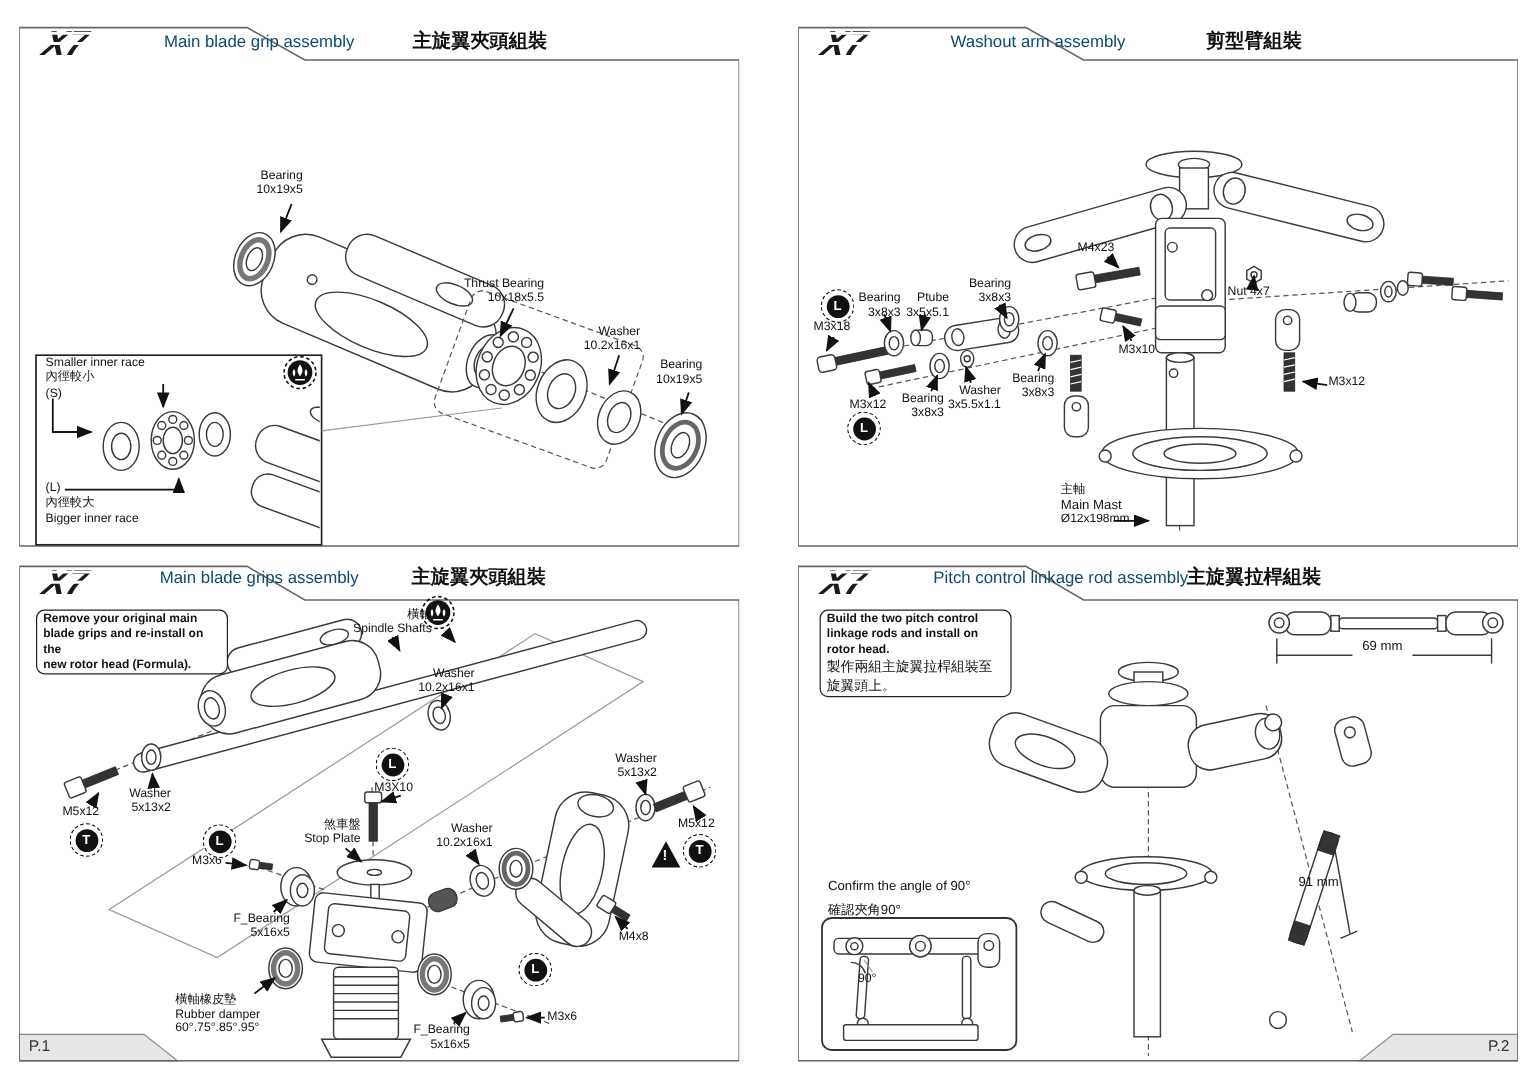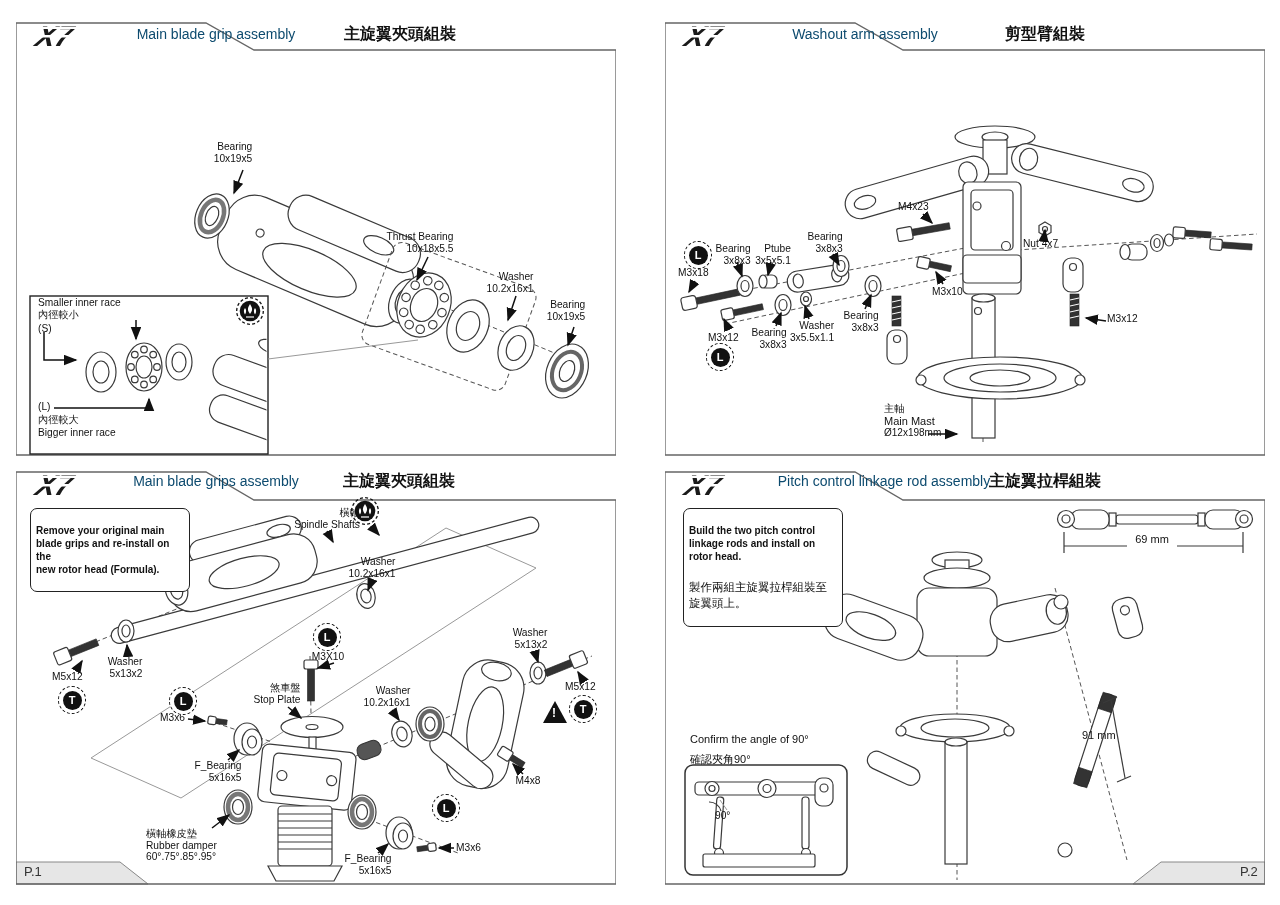--- a/index.html
+++ b/index.html
@@ -11,23 +11,23 @@
             transform:translateX(-50%)}
   .title-zh{position:absolute;font-size:16px;font-weight:bold;color:#111;
             white-space:nowrap;transform:translateX(-50%)}
   .lbl{position:absolute;font-size:10.2px;line-height:1.14;text-align:right;
        transform:translateX(-50%);white-space:pre-line;color:#111}
   .lbl.lft{transform:none;text-align:left}
   .lbl.b{font-weight:normal}
   .lbl.s11{font-size:11px}
   .lbl.s12{font-size:10px}
   .note{position:absolute;border:1.6px solid #222;border-radius:7px;
-        background:#fff;padding:15px 5px;box-sizing:border-box}
+        background:#fff;padding:0 5px;box-sizing:border-box}
   .note .en{font-size:10px;font-weight:bold;line-height:1.3;white-space:pre-line}
-  .note .zh{font-size:11.5px;line-height:1.4;margin-top:16px;white-space:pre-line}
+  .note .zh{font-size:11.5px;line-height:1.4;margin-top:0;white-space:pre-line}
   .icon{position:absolute;transform:translate(-50%,-50%)}
   .cir{width:28px;height:28px;border:1.6px dashed #111;border-radius:50%;
        display:flex;align-items:center;justify-content:center;background:#fff;
        box-sizing:border-box}
   .core{width:19px;height:19px;border-radius:50%;background:#111;color:#fff;
         font-weight:bold;font-size:11px;line-height:19px;text-align:center}
   .warn{width:0;height:0;border-left:12px solid transparent;
         border-right:12px solid transparent;border-bottom:22px solid #111;
         position:relative}
   .warn span{position:absolute;left:-3px;top:6px;color:#fff;

